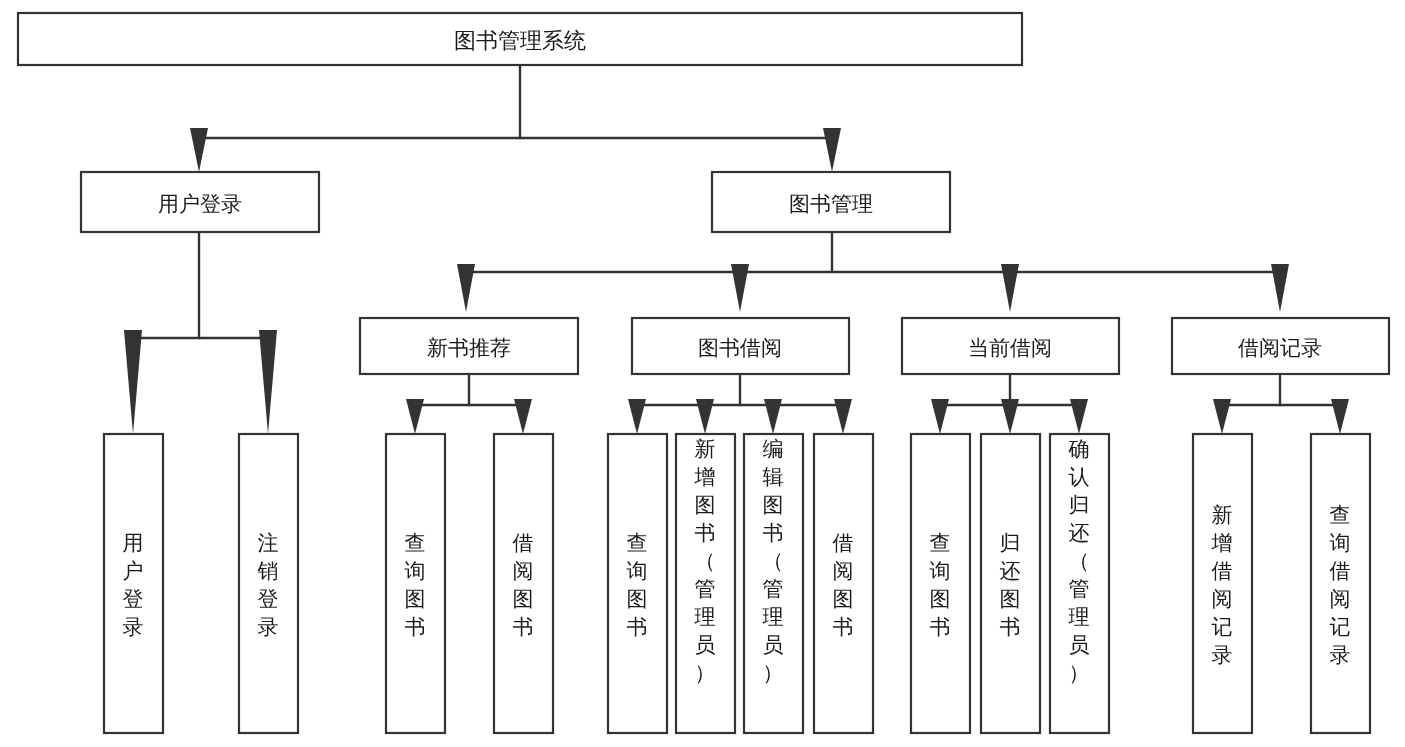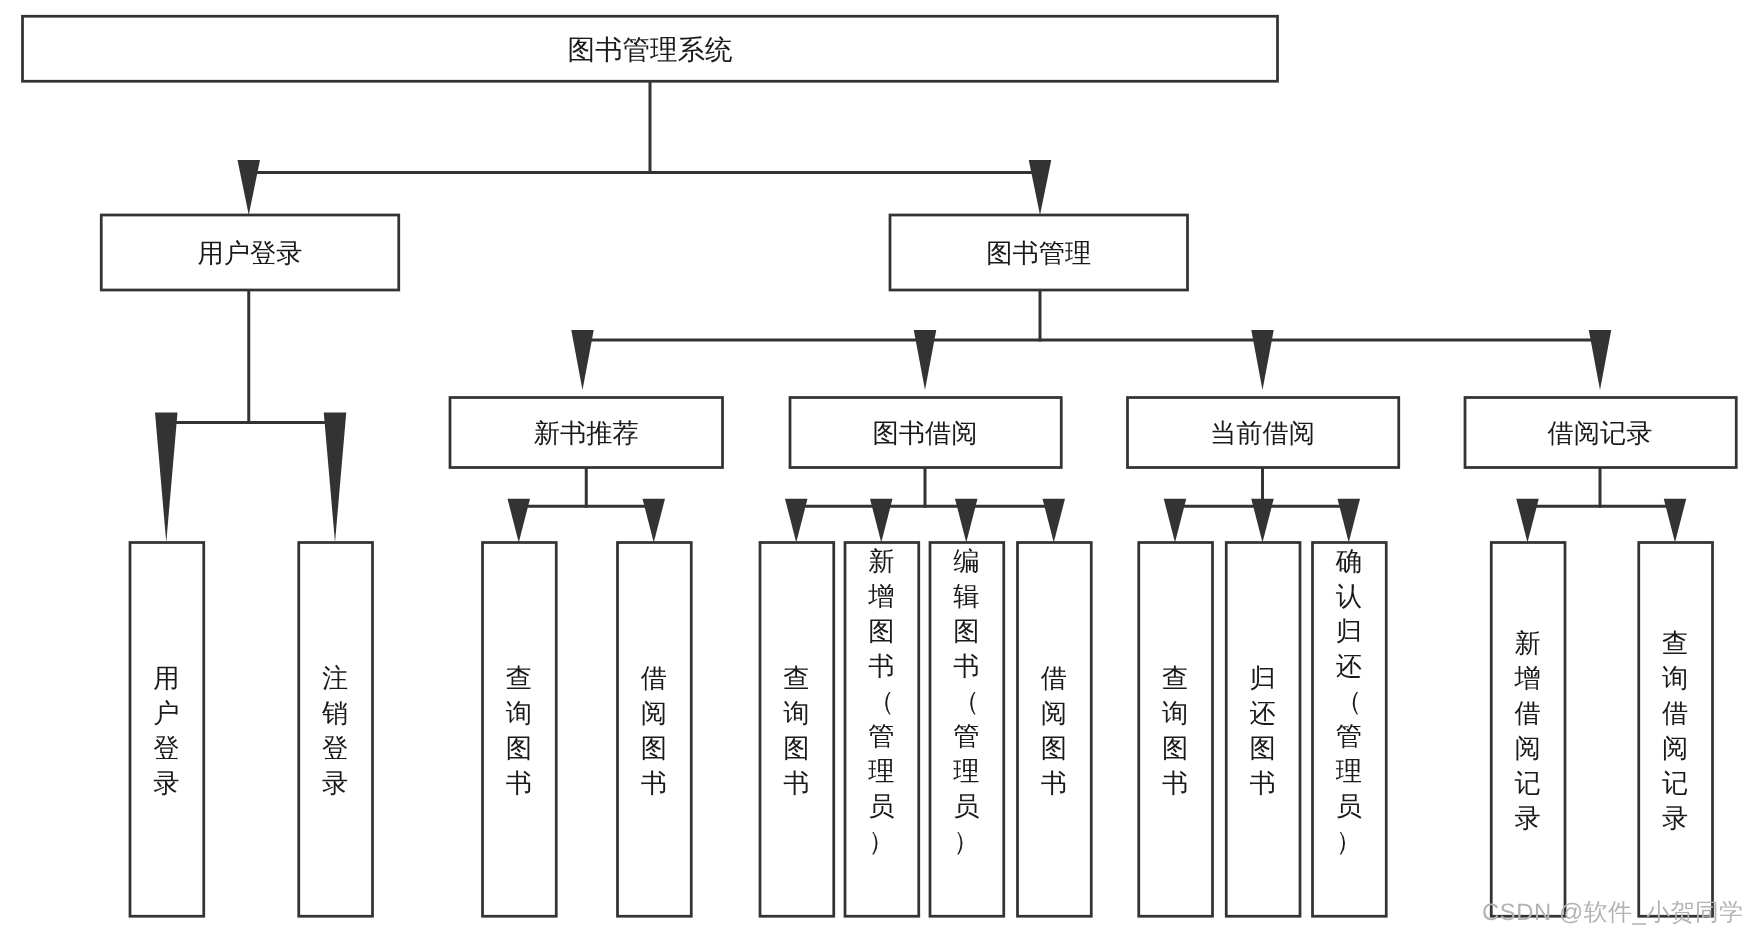--- a/index.html
+++ b/index.html
@@ -230,14 +230,13 @@
       <text class="leaf-label" x="1222"><tspan x="1222" y="521.5">新</tspan><tspan x="1222" y="549.5">增</tspan><tspan x="1222" y="577.5">借</tspan><tspan x="1222" y="605.5">阅</tspan><tspan x="1222" y="633.5">记</tspan><tspan x="1222" y="661.5">录</tspan></text>
     </g>
 
     <g>
       <rect class="node-rect" x="1311" y="434" width="59" height="299"></rect>
       <text class="leaf-label" x="1340"><tspan x="1340" y="521.5">查</tspan><tspan x="1340" y="549.5">询</tspan><tspan x="1340" y="577.5">借</tspan><tspan x="1340" y="605.5">阅</tspan><tspan x="1340" y="633.5">记</tspan><tspan x="1340" y="661.5">录</tspan></text>
     </g>
 
   </svg>
 
-  <div class="watermark">CSDN @软件_小贺同学</div>
 </div>
 
 </body></html>

